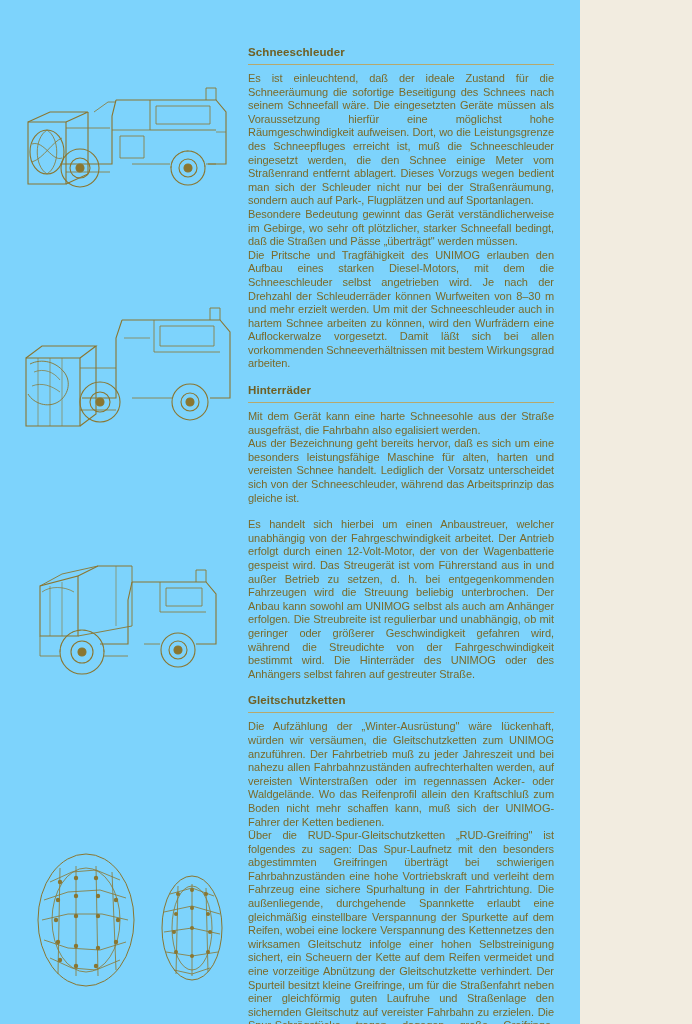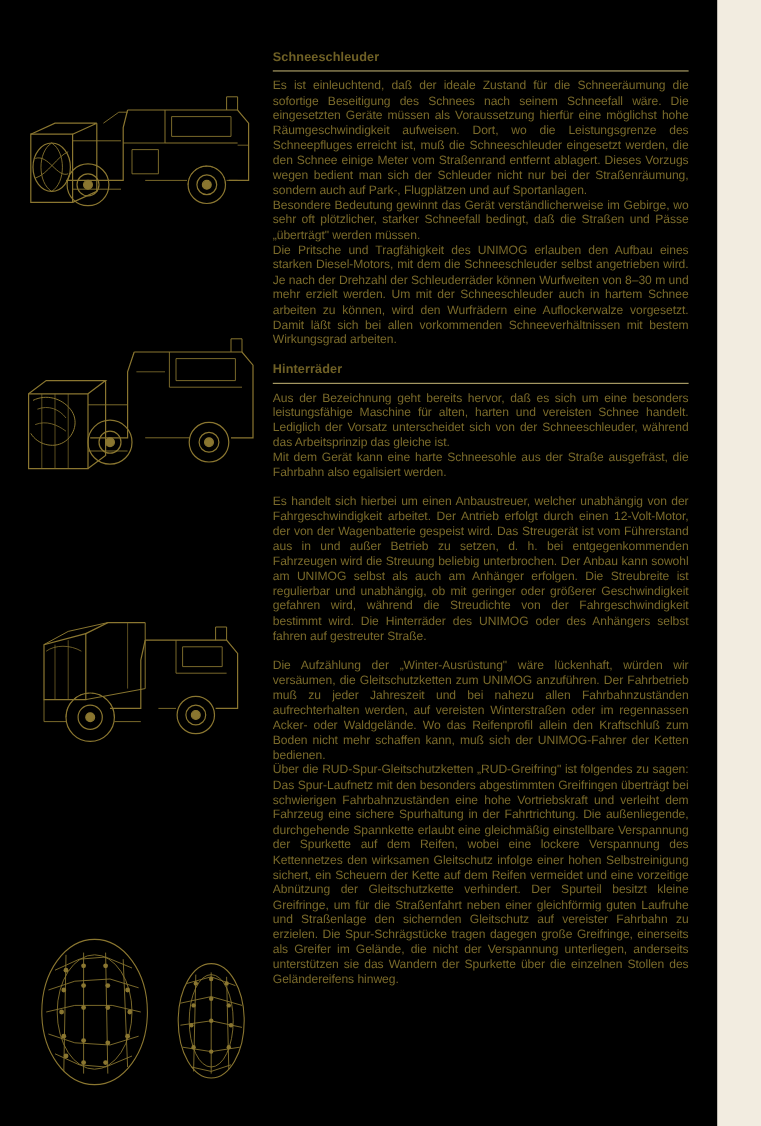--- a/index.html
+++ b/index.html
@@ -9,23 +9,23 @@
   body {
     width: 692px;
     height: 1024px;
     background: #f2ece0;
     font-family: "Liberation Sans", sans-serif;
     color: #7a6a2a;
     overflow: hidden;
   }
   .page {
     position: relative;
-    width: 652px;
+    width: 580px;
     height: 1024px;
-    background: #000000;
+    background: #7dd3fc;
     box-sizing: border-box;
   }
   .page-inner {
     position: absolute;
     left: 0;
     top: 0;
     right: 0;
     bottom: 0;
     display: flex;
     padding: 34px 26px 18px 14px;
@@ -272,28 +272,32 @@
         <p class="body">Es ist einleuchtend, daß der ideale Zustand für die Schneeräumung die sofortige Beseitigung des Schnees nach seinem Schneefall wäre. Die eingesetzten Geräte müssen als Voraussetzung hierfür eine möglichst hohe Räumgeschwindigkeit aufweisen. Dort, wo die Leistungsgrenze des Schneepfluges erreicht ist, muß die Schneeschleuder eingesetzt werden, die den Schnee einige Meter vom Straßenrand entfernt ablagert. Dieses Vorzugs wegen bedient man sich der Schleuder nicht nur bei der Straßenräumung, sondern auch auf Park-, Flugplätzen und auf Sportanlagen.</p>
         <p class="body">Besondere Bedeutung gewinnt das Gerät verständlicherweise im Gebirge, wo sehr oft plötzlicher, starker Schneefall bedingt, daß die Straßen und Pässe „überträgt" werden müssen.</p>
         <p class="body">Die Pritsche und Tragfähigkeit des UNIMOG erlauben den Aufbau eines starken Diesel-Motors, mit dem die Schneeschleuder selbst angetrieben wird. Je nach der Drehzahl der Schleuderräder können Wurfweiten von 8–30 m und mehr erzielt werden. Um mit der Schneeschleuder auch in hartem Schnee arbeiten zu können, wird den Wurfrädern eine Auflockerwalze vorgesetzt. Damit läßt sich bei allen vorkommenden Schneeverhältnissen mit bestem Wirkungsgrad arbeiten.</p>
       </div>
 
       <div class="section">
         <div class="sec-head-wrap">
           <h2 class="sec-title">Hinterräder</h2>
           <hr class="rule">
         </div>
+        <p class="body">Mit dem Gerät kann eine harte Schneesohle aus der Straße ausgefräst, die Fahrbahn also egalisiert werden.</p>
         <p class="body">Aus der Bezeichnung geht bereits hervor, daß es sich um eine besonders leistungsfähige Maschine für alten, harten und vereisten Schnee handelt. Lediglich der Vorsatz unterscheidet sich von der Schneeschleuder, während das Arbeitsprinzip das gleiche ist.</p>
-        <p class="body">Mit dem Gerät kann eine harte Schneesohle aus der Straße ausgefräst, die Fahrbahn also egalisiert werden.</p>
       </div>
 
       <div class="section">
         <p class="body">Es handelt sich hierbei um einen Anbaustreuer, welcher unabhängig von der Fahrgeschwindigkeit arbeitet. Der Antrieb erfolgt durch einen 12-Volt-Motor, der von der Wagenbatterie gespeist wird. Das Streugerät ist vom Führerstand aus in und außer Betrieb zu setzen, d. h. bei entgegenkommenden Fahrzeugen wird die Streuung beliebig unterbrochen. Der Anbau kann sowohl am UNIMOG selbst als auch am Anhänger erfolgen. Die Streubreite ist regulierbar und unabhängig, ob mit geringer oder größerer Geschwindigkeit gefahren wird, während die Streudichte von der Fahrgeschwindigkeit bestimmt wird. Die Hinterräder des UNIMOG oder des Anhängers selbst fahren auf gestreuter Straße.</p>
       </div>
 
       <div class="section">
+        <div class="sec-head-wrap">
+          <h2 class="sec-title">Gleitschutzketten</h2>
+          <hr class="rule">
+        </div>
         <p class="body">Die Aufzählung der „Winter-Ausrüstung" wäre lückenhaft, würden wir versäumen, die Gleitschutzketten zum UNIMOG anzuführen. Der Fahrbetrieb muß zu jeder Jahreszeit und bei nahezu allen Fahrbahnzuständen aufrechterhalten werden, auf vereisten Winterstraßen oder im regennassen Acker- oder Waldgelände. Wo das Reifenprofil allein den Kraftschluß zum Boden nicht mehr schaffen kann, muß sich der UNIMOG-Fahrer der Ketten bedienen.</p>
         <p class="body">Über die RUD-Spur-Gleitschutzketten „RUD-Greifring" ist folgendes zu sagen: Das Spur-Laufnetz mit den besonders abgestimmten Greifringen überträgt bei schwierigen Fahrbahnzuständen eine hohe Vortriebskraft und verleiht dem Fahrzeug eine sichere Spurhaltung in der Fahrtrichtung. Die außenliegende, durchgehende Spannkette erlaubt eine gleichmäßig einstellbare Verspannung der Spurkette auf dem Reifen, wobei eine lockere Verspannung des Kettennetzes den wirksamen Gleitschutz infolge einer hohen Selbstreinigung sichert, ein Scheuern der Kette auf dem Reifen vermeidet und eine vorzeitige Abnützung der Gleitschutzkette verhindert. Der Spurteil besitzt kleine Greifringe, um für die Straßenfahrt neben einer gleichförmig guten Laufruhe und Straßenlage den sichernden Gleitschutz auf vereister Fahrbahn zu erzielen. Die Spur-Schrägstücke tragen dagegen große Greifringe, einerseits als Greifer im Gelände, die nicht der Verspannung unterliegen, anderseits unterstützen sie das Wandern der Spurkette über die einzelnen Stollen des Geländereifens hinweg.</p>
       </div>
 
     </div>
   </div>
 </div>
 
 </body></html>

